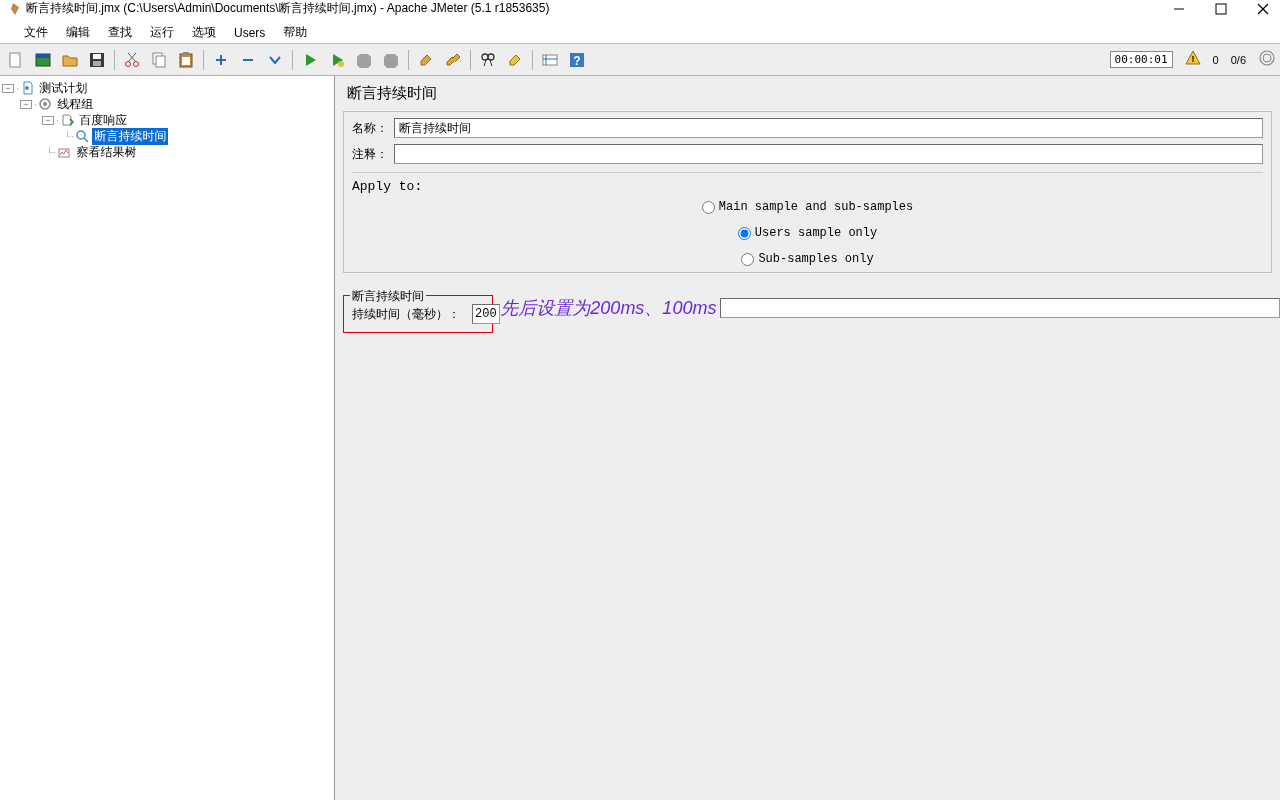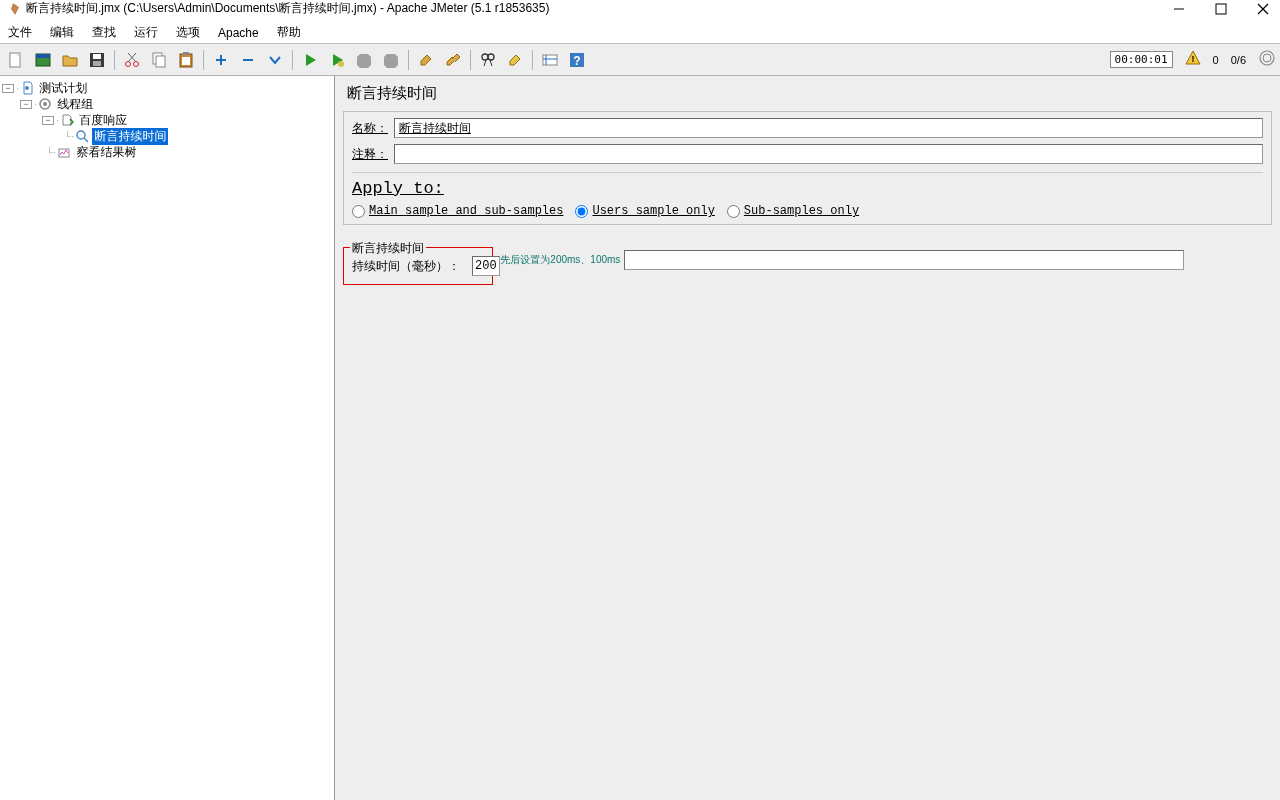--- a/index.html
+++ b/index.html
@@ -3,21 +3,21 @@
 <meta charset="utf-8">
 <style>
 * { box-sizing: border-box; margin: 0; padding: 0; }
 body { font-family: "Microsoft YaHei", Arial, sans-serif; font-size: 12px; background: #fff; overflow: hidden; width: 1280px; height: 800px; }
 .titlebar { height: 22px; display: flex; align-items: flex-start; padding: 0 8px; background: #fff; justify-content: space-between; }
 .titlebar-left { display: flex; align-items: center; gap: 4px; }
 .titlebar-icon { width: 14px; height: 14px; display: inline-block; }
 .titlebar-title { font-size: 12px; color: #000; }
 .window-controls { display: flex; gap: 24px; }
 .window-control { width: 18px; height: 18px; display: flex; align-items: center; justify-content: center; }
-.menubar { height: 22px; display: flex; align-items: center; padding: 0 0; gap: 2px; border-bottom: 1px solid #c0c0c0; }
+.menubar { height: 22px; display: flex; align-items: center; padding: 0 16px; gap: 2px; border-bottom: 1px solid #c0c0c0; }
 .menubar-item { padding: 2px 8px; font-size: 12px; cursor: default; }
 .toolbar { height: 32px; background: #eeeeee; border-bottom: 1px solid #b0b0b0; display: flex; align-items: center; padding: 0 4px; gap: 2px; justify-content: space-between; }
 .toolbar-left { display: flex; align-items: center; gap: 3px; }
 .toolbar-right { display: flex; align-items: center; gap: 12px; }
 .toolbar-btn { width: 24px; height: 24px; display: flex; align-items: center; justify-content: center; border: 1px solid transparent; }
 .toolbar-sep { width: 1px; height: 20px; background: #b0b0b0; margin: 0 2px; }
 .timer-box { border: 1px solid #888; padding: 1px 4px; font-family: monospace; font-size: 11px; background: #fff; }
 .counter { font-size: 11px; }
 .main-area { display: flex; height: calc(800px - 22px - 22px - 32px); }
 .tree-panel { width: 335px; border-right: 1px solid #999; background: #fff; padding: 4px 2px; overflow: auto; }
@@ -26,28 +26,28 @@
 .tree-conn { color: #aaa; font-size: 10px; }
 .tree-icon { width: 16px; height: 16px; display: inline-flex; align-items: center; justify-content: center; margin-right: 2px; }
 .tree-label { padding: 0 2px; }
 .tree-label.selected { background: #0a6cd6; color: #fff; }
 .editor-panel { flex: 1; background: #eeeeee; padding: 6px 8px; overflow: auto; }
 .panel-title { font-size: 15px; color: #000; margin-bottom: 6px; padding: 2px 4px; }
 .field-row { display: flex; align-items: center; margin-bottom: 6px; }
 .field-label { width: 42px; font-size: 12px; font-family: "SimSun", monospace; }
 .field-input { flex: 1; border: 1px solid #9a9a9a; border-top-color: #6a6a6a; border-left-color: #6a6a6a; height: 20px; padding: 2px 4px; font-size: 12px; background: #fff; font-family: "SimSun", monospace; }
 .apply-section { margin-top: 8px; border-top: 1px solid #ccc; padding-top: 6px; }
-.apply-label { font-size: 17px; margin-bottom: 6px; font-family: "Courier New", monospace; color: #000; }
-.radio-row { display: flex; gap: 12px; align-items: center; font-family: "Courier New", monospace; font-size: 12px; }
+.apply-label { font-size: 13px; margin-bottom: 6px; font-family: "Courier New", monospace; color: #000; }
+.radio-row { display: flex; gap: 12px; align-items: center; font-family: "Courier New", monospace; font-size: 12px; flex-direction: column; }
 .radio-opt { display: flex; align-items: center; gap: 4px; }
 .duration-box { margin-top: 12px; border: 1px solid #e10000; position: relative; padding: 8px; width: 150px; display: inline-block; vertical-align: middle; }
 .duration-legend { position: absolute; top: -8px; left: 6px; background: #eeeeee; font-size: 12px; padding: 0 2px; }
 .duration-row { display: flex; align-items: center; gap: 12px; font-size: 12px; }
 .duration-input { width: 28px; border: 1px solid #9a9a9a; border-top-color: #6a6a6a; border-left-color: #6a6a6a; height: 20px; padding: 1px 2px; font-size: 12px; font-family: "Courier New", monospace; background: #fff; }
-.annotation { display: inline-block; color: #0f766e; font-size: 10px; vertical-align: middle; margin-left: 4px; }
+.annotation { display: inline-block; color: #6d28d9; font-size: 18px; vertical-align: middle; margin-left: 4px; font-style: italic; }
 .long-input-after { display:inline-block; vertical-align:middle; border:1px solid #9a9a9a; border-top-color:#6a6a6a; border-left-color:#6a6a6a; height:20px; background:#fff; }
 input[type=radio]{ margin:0; }
 </style>
 </head>
 <body>
 
 <div class="titlebar">
   <div class="titlebar-left">
     <span class="titlebar-icon">
       <svg viewBox="0 0 16 16">
@@ -75,21 +75,21 @@
       </span>
   </div>
 </div>
 
 <div class="menubar">
   <span class="menubar-item">文件</span>
   <span class="menubar-item">编辑</span>
   <span class="menubar-item">查找</span>
   <span class="menubar-item">运行</span>
   <span class="menubar-item">选项</span>
-  <span class="menubar-item">Apache</span>
+  <span class="menubar-item">Users</span>
   <span class="menubar-item">帮助</span>
 </div>
 
 <div class="toolbar">
   <div class="toolbar-left">
     <span class="toolbar-btn">
         <svg width="18" height="18">
           <rect x="3" y="2" width="10" height="14" fill="#fff" stroke="#888"></rect>
           <path d="M10 2l3 3h-3z" fill="#ddd"></path>
         </svg>
@@ -281,21 +281,21 @@
             <rect x="2" y="4" width="10" height="8" fill="#fff" stroke="#888"></rect>
             <polyline points="3,10 5,7 7,9 9,5 11,8" fill="none" stroke="#d252b8"></polyline>
           </svg>
         </span>
         <span class="tree-label">察看结果树</span>
       </div>
   </div>
 
   <div class="editor-panel">
     <div class="panel-title">断言持续时间</div>
-    <div style="border:1px solid #c0c0c0; padding:6px 8px; background:#eeeeee;text-decoration:underline;">
+    <div style="border:1px solid #c0c0c0; padding:6px 8px; background:#eeeeee;">
       <div class="field-row">
         <span class="field-label">名称：</span>
         <input class="field-input" value="断言持续时间" style="">
       </div>
       <div class="field-row">
         <span class="field-label">注释：</span>
         <input class="field-input" value="" style="">
       </div>
       <div class="apply-section">
         <div class="apply-label">Apply to:</div>

